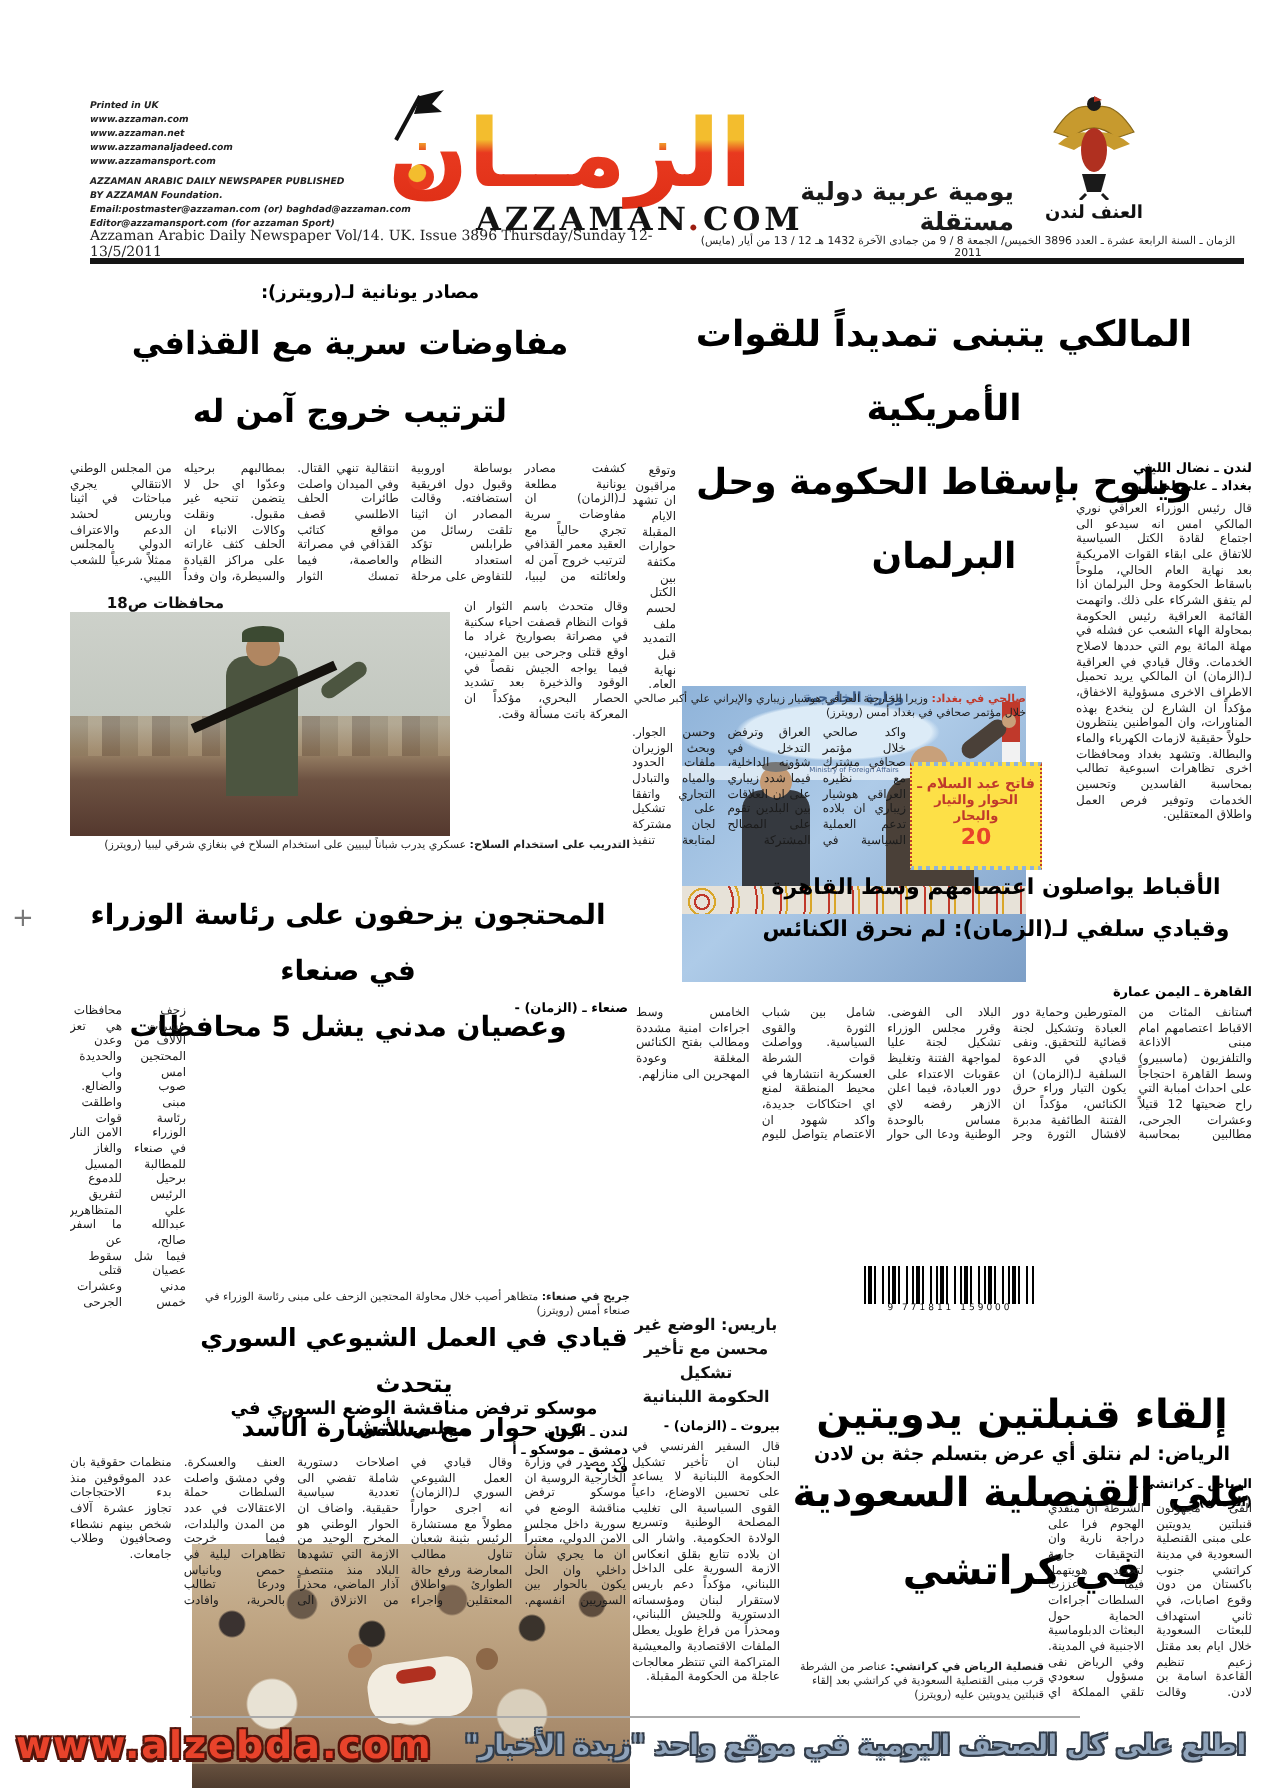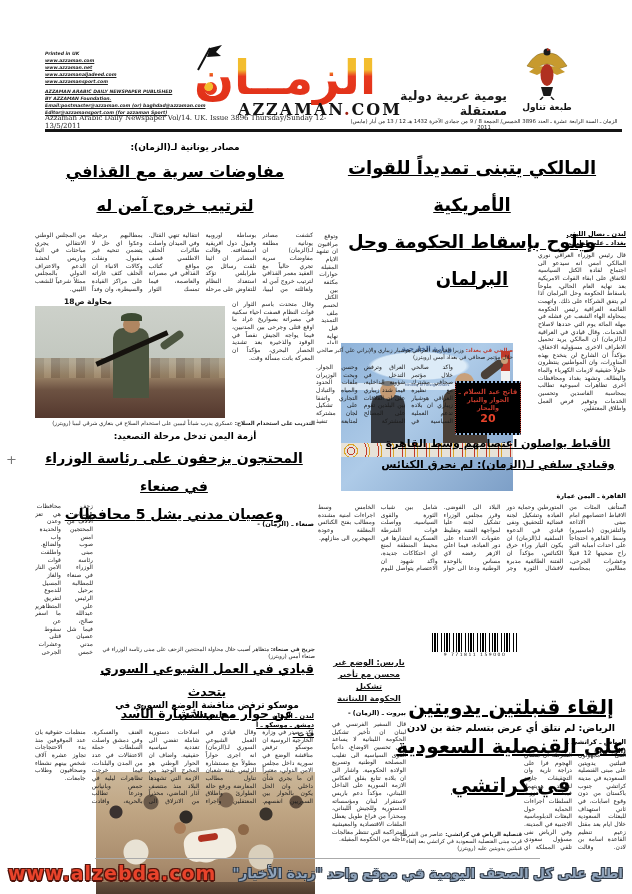--- a/index.html
+++ b/index.html
@@ -4,42 +4,42 @@
 <style>
   html,body{margin:0;padding:0;background:#fff;}
   #page{position:relative;width:632px;height:894px;background:#fff;overflow:hidden;
         font-family:"DejaVu Sans",sans-serif;color:#111;}
   .abs{position:absolute;}
   .b{font-weight:bold;}
   .c{text-align:center;}
   .r{text-align:right;}
   .j{text-align:justify;}
   .rtl{direction:rtl;}
-  .pre{white-space:pre-line;text-decoration:underline;}
+  .pre{white-space:pre-line;}
   .tiny{font-size:6px;line-height:1.28;color:#1c1c1c;}
   .cols{column-gap:6px;height:100%;overflow:hidden;}
   .col2{column-count:2;} .col3{column-count:3;} .col5{column-count:5;}
   .kicker{font-weight:bold;color:#000;}
   .headline{font-weight:bold;color:#000;letter-spacing:-0.5px;}
   .byline{font-size:6.5px;font-weight:bold;line-height:1.4;color:#000;}
   .caption{font-size:5.5px;line-height:1.3;color:#222;}
   .caption .lead{font-weight:bold;}
   .meta{font-size:4.6px;line-height:1.5;color:#222;}
   .meta-b{font-weight:bold;font-style:italic;}
   .serif{font-family:"DejaVu Serif",serif;}
   .rule{background:#151515;}
   .photo{overflow:hidden;position:relative;}
   .outline-red{color:#e8432b;text-shadow:-1.2px -1.2px 0 #54150c,1.2px -1.2px 0 #54150c,-1.2px 1.2px 0 #54150c,1.2px 1.2px 0 #54150c,0 2px 0 #54150c;}
   .outline-blue{color:#8fa3ba;text-shadow:-1px -1px 0 #323c49,1px -1px 0 #323c49,-1px 1px 0 #323c49,1px 1px 0 #323c49;}
   .logo-ar{font-size:47px;font-weight:bold;color:#e8391f;letter-spacing:-1px;}
   @supports (-webkit-background-clip:text){
     .logo-ar{background:linear-gradient(#f3bd2e 0%,#f3bd2e 36%,#e8391f 48%,#df2f16 100%);
              -webkit-background-clip:text;background-clip:text;color:transparent;}
   }
-  .promo{background:#000000;border:1px dotted #c0392b;border-top:2px dotted #8fb3d9;border-bottom:2px dotted #8fb3d9;}
+  .promo{background:#fde047;border:1px dotted #c0392b;border-top:2px dotted #8fb3d9;border-bottom:2px dotted #8fb3d9;}
   .bars{background:repeating-linear-gradient(90deg,#000 0 1px,#fff 1px 2px,#000 2px 4px,#fff 4px 5px,#000 5px 6px,#fff 6px 9px,#000 9px 10px,#fff 10px 12px);}
 </style>
 </head>
 <body>
 
 <div id="page">
 
   <div class="abs meta" style="left:45px;top:51px;width:175px;">
     <div class="meta-b">Printed in UK</div>
     <div class="pre meta-b">www.azzaman.com
@@ -70,35 +70,35 @@
   <svg class="abs" style="left:524px;top:42px;" width="46" height="58" viewBox="0 0 46 58">
     <path d="M3 24 Q13 8 23 12 Q33 8 43 24 L34 27 Q23 17 12 27 Z" fill="#c79a2e" stroke="#8a6a1a" stroke-width="0.6"></path>
     <path d="M5 30 Q14 22 22 25 Q31 22 41 30 L33 33 Q23 26 13 33 Z" fill="#c79a2e"></path>
     <circle cx="23" cy="10" r="3.5" fill="#1a1a1a"></circle>
     <path d="M23 6 L27 8 L23 9 Z" fill="#b03020"></path>
     <ellipse cx="23" cy="33" rx="6.5" ry="11" fill="#b03020"></ellipse>
     <path d="M17 45 h12 l-2.5 9 h-7 Z" fill="#1a1a1a"></path>
     <line x1="19" y1="55" x2="16" y2="58" stroke="#1a1a1a" stroke-width="1.5"></line>
     <line x1="27" y1="55" x2="30" y2="58" stroke="#1a1a1a" stroke-width="1.5"></line>
   </svg>
-  <div class="abs rtl b c" style="left:512px;top:102px;width:70px;font-size:9px;">طبعة تناول</div>
+  <div class="abs rtl b c" style="left:512px;top:102px;width:70px;font-size:9px;">العنف لندن</div>
 
   <div class="abs rtl c" style="left:345px;top:118px;width:278px;font-size:5.4px;color:#222;">الزمان ـ السنة الرابعة عشرة ـ العدد 3896 الخميس/ الجمعة 8 / 9 من جمادى الآخرة 1432 هـ 12 / 13 من أيار (مايس) 2011</div>
 
   <div class="abs rule" style="left:45px;top:129px;width:577px;height:2.5px;"></div>
 
   <div class="abs rtl c headline pre" style="left:318px;top:150px;width:308px;font-size:18px;line-height:2.05;">المالكي يتبنى تمديداً للقوات الأمريكية
 ويلوح بإسقاط الحكومة وحل البرلمان</div>
 
-  <div class="abs rtl c kicker" style="left:60px;top:142px;width:250px;font-size:9px;">مصادر يونانية لـ(الزمان):</div>
+  <div class="abs rtl c kicker" style="left:60px;top:142px;width:250px;font-size:9px;">مصادر يونانية لـ(رويترز):</div>
   <div class="abs rtl c headline pre" style="left:38px;top:155px;width:274px;font-size:16px;line-height:2.1;">مفاوضات سرية مع القذافي
 لترتيب خروج آمن له</div>
 
   <div class="abs rtl j tiny cols col5" style="left:35px;top:231px;width:278px;height:64px;">كشفت مصادر يونانية مطلعة لـ(الزمان) ان مفاوضات سرية تجري حالياً مع العقيد معمر القذافي لترتيب خروج آمن له ولعائلته من ليبيا، بوساطة اوروبية وقبول دول افريقية استضافته. وقالت المصادر ان اثينا تلقت رسائل من طرابلس تؤكد استعداد النظام للتفاوض على مرحلة انتقالية تنهي القتال. وفي الميدان واصلت طائرات الحلف الاطلسي قصف مواقع كتائب القذافي في مصراتة والعاصمة، فيما تمسك الثوار بمطالبهم برحيله وعدّوا اي حل لا يتضمن تنحيه غير مقبول. ونقلت وكالات الانباء ان الحلف كثف غاراته على مراكز القيادة والسيطرة، وان وفداً من المجلس الوطني الانتقالي يجري مباحثات في اثينا وباريس لحشد الدعم والاعتراف الدولي بالمجلس ممثلاً شرعياً للشعب الليبي.</div>
-  <div class="abs rtl b" style="left:42px;top:297px;width:70px;font-size:7.5px;">محاولة ص18</div>
+  <div class="abs rtl b" style="left:42px;top:297px;width:70px;font-size:7.5px;">محافظات ص18</div>
   <div class="abs rtl j tiny" style="left:232px;top:300px;width:82px;height:118px;overflow:hidden;">وقال متحدث باسم الثوار ان قوات النظام قصفت احياء سكنية في مصراتة بصواريخ غراد ما اوقع قتلى وجرحى بين المدنيين، فيما يواجه الجيش نقصاً في الوقود والذخيرة بعد تشديد الحصار البحري، مؤكداً ان المعركة باتت مسألة وقت.</div>
 
   <div class="abs photo" style="left:35px;top:306px;width:190px;height:112px;background:linear-gradient(180deg,#cdd1ca 0%,#c2c7bf 50%,#9b8468 62%,#6d5242 75%,#54382e 100%);">
     <div class="abs" style="left:0;top:52px;width:190px;height:20px;background:repeating-linear-gradient(90deg,#8d7a5f 0 9px,#a99577 9px 16px,#75604a 16px 25px);opacity:.6;"></div>
     <div class="abs" style="left:78px;top:22px;width:36px;height:70px;background:#4c5540;border-radius:10px 10px 0 0;"></div>
     <div class="abs" style="left:88px;top:10px;width:17px;height:17px;border-radius:50%;background:#b08661;"></div>
     <div class="abs" style="left:86px;top:7px;width:21px;height:8px;border-radius:50% 50% 0 0;background:#3c4a32;"></div>
     <div class="abs" style="left:58px;top:40px;width:78px;height:5px;background:#15120e;transform:rotate(-24deg);"></div>
     <div class="abs" style="left:124px;top:30px;width:26px;height:8px;background:#4c5540;transform:rotate(-35deg);border-radius:4px;"></div>
   </div>
@@ -137,24 +137,23 @@
     <div class="b" style="font-size:6.5px;color:#c0392b;">الحوار والتيار والبحار</div>
     <div class="b" style="font-size:11px;color:#e8432b;">20</div>
   </div>
 
   <div class="abs rtl c headline pre" style="left:368px;top:433px;width:260px;font-size:11px;line-height:1.95;">الأقباط يواصلون اعتصامهم وسط القاهرة
 وقيادي سلفي لـ(الزمان): لم نحرق الكنائس</div>
   <div class="abs rtl byline" style="left:556px;top:492px;width:70px;">القاهرة ـ اليمن عمارة -</div>
   <div class="abs rtl j tiny cols col5" style="left:318px;top:503px;width:308px;height:155px;">استأنف المئات من الاقباط اعتصامهم امام مبنى الاذاعة والتلفزيون (ماسبيرو) وسط القاهرة احتجاجاً على احداث امبابة التي راح ضحيتها 12 قتيلاً وعشرات الجرحى، مطالبين بمحاسبة المتورطين وحماية دور العبادة وتشكيل لجنة قضائية للتحقيق. ونفى قيادي في الدعوة السلفية لـ(الزمان) ان يكون التيار وراء حرق الكنائس، مؤكداً ان الفتنة الطائفية مدبرة لافشال الثورة وجر البلاد الى الفوضى. وقرر مجلس الوزراء تشكيل لجنة عليا لمواجهة الفتنة وتغليظ عقوبات الاعتداء على دور العبادة، فيما اعلن الازهر رفضه لاي مساس بالوحدة الوطنية ودعا الى حوار شامل بين شباب الثورة والقوى السياسية. وواصلت قوات الشرطة العسكرية انتشارها في محيط المنطقة لمنع اي احتكاكات جديدة، واكد شهود ان الاعتصام يتواصل لليوم الخامس وسط اجراءات امنية مشددة ومطالب بفتح الكنائس المغلقة وعودة المهجرين الى منازلهم.</div>
 
   <div class="abs" style="left:6px;top:452px;font-size:13px;color:#777;"><span>+</span></div>
-  <div class="abs rtl c kicker" style="left:60px;top:431px;width:250px;font-size:9px;">أزمة اليمن تدخل مرحلة التصعيد:</div>
   <div class="abs rtl c headline pre" style="left:36px;top:444px;width:276px;font-size:14px;line-height:2.0;">المحتجون يزحفون على رئاسة الوزراء في صنعاء
 وعصيان مدني يشل 5 محافظات</div>
-  <div class="abs rtl byline" style="left:252px;top:520px;width:62px;">صنعاء ـ (الزمان) -</div>
+  <div class="abs rtl byline" style="left:252px;top:500px;width:62px;">صنعاء ـ (الزمان) -</div>
   <div class="abs rtl j tiny cols col2" style="left:35px;top:502px;width:58px;height:156px;">زحف عشرات الآلاف من المحتجين امس صوب مبنى رئاسة الوزراء في صنعاء للمطالبة برحيل الرئيس علي عبدالله صالح، فيما شل عصيان مدني خمس محافظات هي تعز وعدن والحديدة واب والضالع. واطلقت قوات الامن النار والغاز المسيل للدموع لتفريق المتظاهرين ما اسفر عن سقوط قتلى وعشرات الجرحى بينهم حالات خطرة، وسط دعوات شباب الثورة الى مواصلة التصعيد السلمي حتى اسقاط النظام ورفض اي مبادرات لا تتضمن رحيلاً فورياً.</div>
 
   <div class="abs photo" style="left:96px;top:512px;width:219px;height:132px;background:linear-gradient(180deg,#cbb79a 0%,#bfa583 30%,#a98c6d 70%,#8d6f55 100%);">
     <div class="abs" style="left:0;top:0;width:219px;height:132px;background:
       radial-gradient(circle at 20px 40px,#3a3230 0 6px,transparent 7px),
       radial-gradient(circle at 55px 30px,#6a5a4a 0 7px,transparent 8px),
       radial-gradient(circle at 90px 45px,#2f2a26 0 6px,transparent 7px),
       radial-gradient(circle at 130px 28px,#7a6450 0 7px,transparent 8px),
       radial-gradient(circle at 170px 42px,#3a332c 0 6px,transparent 7px),
       radial-gradient(circle at 200px 30px,#5d4c3d 0 6px,transparent 7px),
@@ -172,21 +171,21 @@
     <span>متظاهر أصيب خلال محاولة المحتجين الزحف على مبنى رئاسة الوزراء في صنعاء أمس (رويترز)</span>
   </div>
 
   <div class="abs rtl c headline pre" style="left:98px;top:658px;width:218px;font-size:12.5px;line-height:1.8;">قيادي في العمل الشيوعي السوري يتحدث
 عن حوار مع مستشارة الأسد</div>
   <div class="abs rtl c kicker" style="left:103px;top:700px;width:208px;font-size:9px;">موسكو ترفض مناقشة الوضع السوري في مجلس الأمن</div>
   <div class="abs rtl pre byline" style="left:250px;top:712px;width:64px;">لندن ـ الزمان
 دمشق ـ موسكو ـ أ ف ب -</div>
   <div class="abs rtl j tiny cols col5" style="left:35px;top:728px;width:278px;height:130px;">اكد مصدر في وزارة الخارجية الروسية ان موسكو ترفض مناقشة الوضع في سورية داخل مجلس الامن الدولي، معتبراً ان ما يجري شأن داخلي وان الحل يكون بالحوار بين السوريين انفسهم. وقال قيادي في العمل الشيوعي السوري لـ(الزمان) انه اجرى حواراً مطولاً مع مستشارة الرئيس بثينة شعبان تناول مطالب المعارضة ورفع حالة الطوارئ واطلاق المعتقلين واجراء اصلاحات دستورية شاملة تفضي الى تعددية سياسية حقيقية. واضاف ان الحوار الوطني هو المخرج الوحيد من الازمة التي تشهدها البلاد منذ منتصف آذار الماضي، محذراً من الانزلاق الى العنف والعسكرة. وفي دمشق واصلت السلطات حملة الاعتقالات في عدد من المدن والبلدات، فيما خرجت تظاهرات ليلية في حمص وبانياس ودرعا تطالب بالحرية، وافادت منظمات حقوقية بان عدد الموقوفين منذ بدء الاحتجاجات تجاوز عشرة آلاف شخص بينهم نشطاء وصحافيون وطلاب جامعات.</div>
 
-  <div class="abs rtl" style="left:316px;top:657px;width:74px;height:200px;overflow:hidden;margin-left:16px;">
+  <div class="abs rtl" style="left:316px;top:657px;width:74px;height:200px;overflow:hidden;">
     <div class="b c pre" style="font-size:8px;line-height:1.5;">باريس: الوضع غير
 محسن مع تأخير تشكيل
 الحكومة اللبنانية</div>
     <div class="byline" style="margin-top:4px;">بيروت ـ (الزمان) -</div>
     <div class="j tiny" style="margin-top:2px;">قال السفير الفرنسي في لبنان ان تأخير تشكيل الحكومة اللبنانية لا يساعد على تحسين الاوضاع، داعياً القوى السياسية الى تغليب المصلحة الوطنية وتسريع الولادة الحكومية. واشار الى ان بلاده تتابع بقلق انعكاس الازمة السورية على الداخل اللبناني، مؤكداً دعم باريس لاستقرار لبنان ومؤسساته الدستورية وللجيش اللبناني، ومحذراً من فراغ طويل يعطل الملفات الاقتصادية والمعيشية المتراكمة التي تنتظر معالجات عاجلة من الحكومة المقبلة.</div>
   </div>
 
   <div class="abs" style="left:432px;top:633px;width:86px;height:28px;background:#fff;">
     <div class="bars" style="width:86px;height:19px;"></div>
     <div class="c" style="font-size:4.5px;letter-spacing:1.5px;">9 771811 159000</div>

